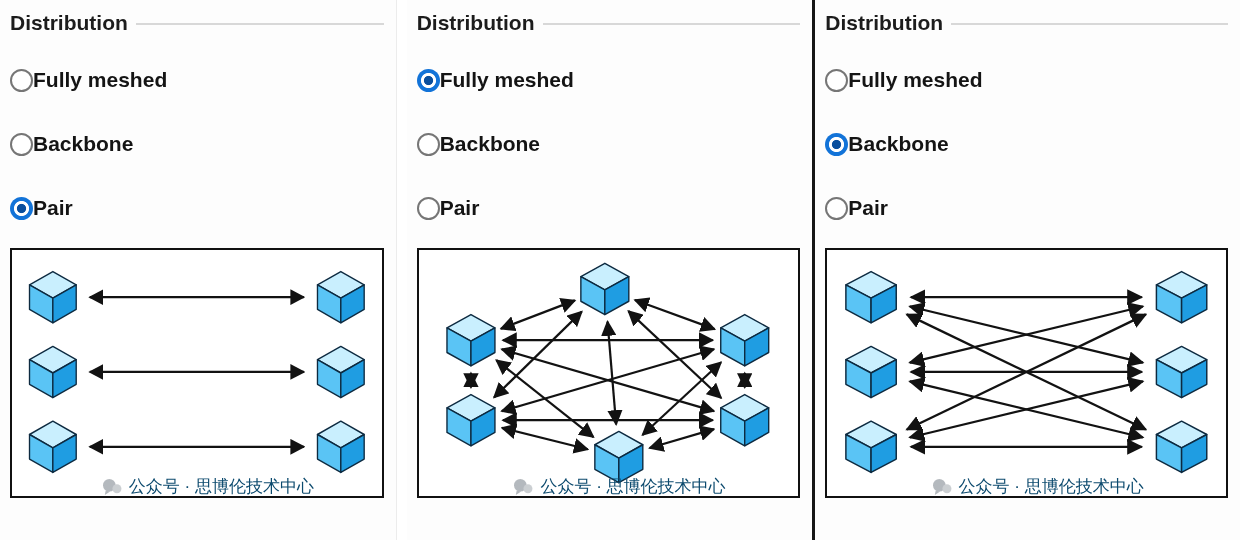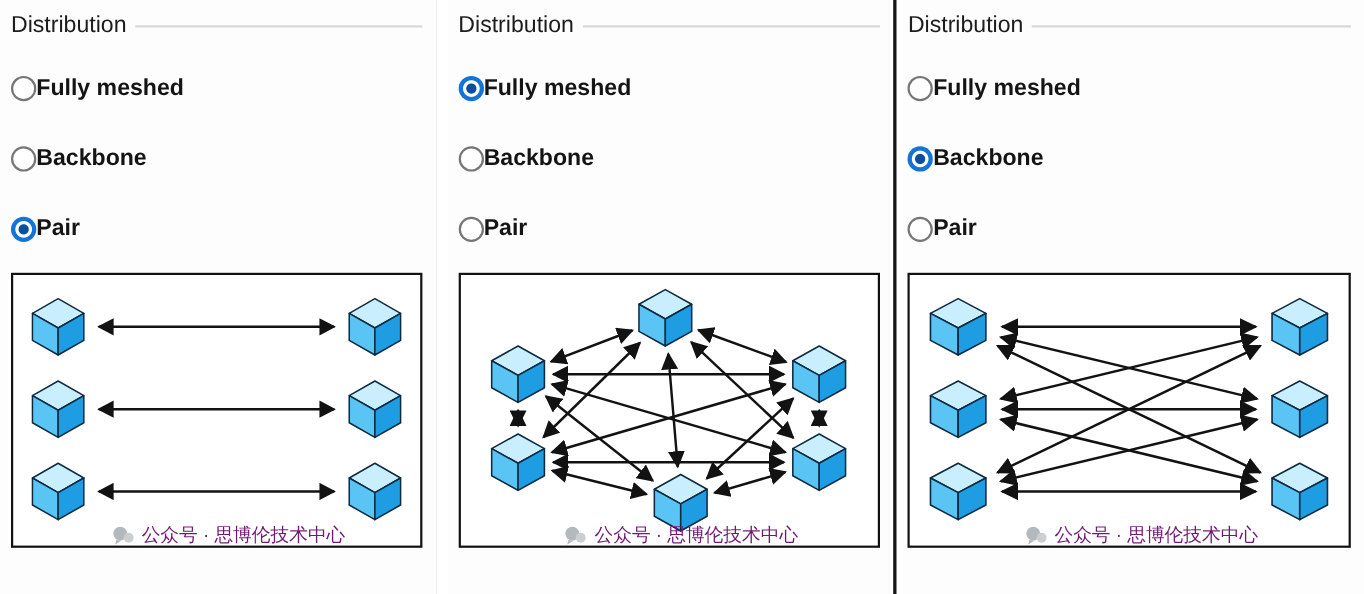--- a/index.html
+++ b/index.html
@@ -4,30 +4,30 @@
 <style>
   html,body{margin:0;padding:0;background:#ffffff;}
   body{width:1240px;height:540px;overflow:hidden;font-family:"Liberation Sans",sans-serif;}
   .container{display:flex;width:1240px;height:540px;background:#ffffff;}
   .panel{box-sizing:border-box;padding:8px 12px 0 10px;background:#fdfdfd;position:relative;}
   .p1{width:396px;}
   .gap{width:10px;background:#ffffff;border-left:1px solid #ececec;}
   .p2{width:406px;}
   .p3{width:428px;border-left:3px solid #161616;}
   .groupbox-header{display:flex;align-items:center;height:30px;}
-  .gb-title{font-size:21px;font-weight:400;color:#1c1c1c;white-space:nowrap;}
+  .gb-title{font-size:21px;font-weight:700;color:#1c1c1c;white-space:nowrap;}
   .gb-line{flex:1;height:0;border-top:2px solid #d8d8d8;margin-left:8px;margin-top:2px;}
   .radio-row{display:flex;align-items:center;margin-top:40px;cursor:default;}
   .radio-row.first{margin-top:30px;}
   .radio{width:23px;height:23px;border-radius:50%;background:#ffffff;border:2px solid #767676;box-sizing:border-box;flex:0 0 auto;}
   .radio.checked{border:none;background:radial-gradient(circle,#0a4f9e 0 26%,#ffffff 31% 44%,#1273d8 49% 78%,#0b5cb6 100%);}
   .radio-label{font-size:21px;font-weight:600;color:#141414;}
   .diagram-box{margin-top:28px;border:2px solid #111111;height:246px;background:#ffffff;position:relative;}
   svg.diagram{width:100%;height:100%;display:block;}
-  .watermark{position:absolute;left:0;right:0;bottom:-2px;display:flex;justify-content:center;align-items:center;gap:6px;color:#701a75;font-size:17px;pointer-events:none;padding-left:21px;}
+  .watermark{position:absolute;left:0;right:0;bottom:-2px;display:flex;justify-content:center;align-items:center;gap:6px;color:#0c4a6e;font-size:17px;pointer-events:none;padding-left:21px;}
   .wm-icon{width:22px;height:18px;flex:0 0 auto;opacity:.85;}
   .hidden-defs{position:absolute;width:0;height:0;}
 </style>
 </head>
 <body>
 
 <svg class="hidden-defs" aria-hidden="true">
   <defs>
     <marker id="arrow" viewBox="0 0 10 10" refX="9" refY="5" markerWidth="7" markerHeight="7" orient="auto-start-reverse">
       <path d="M0,0 L10,5 L0,10 z" fill="var(--line,#121212)"></path>

